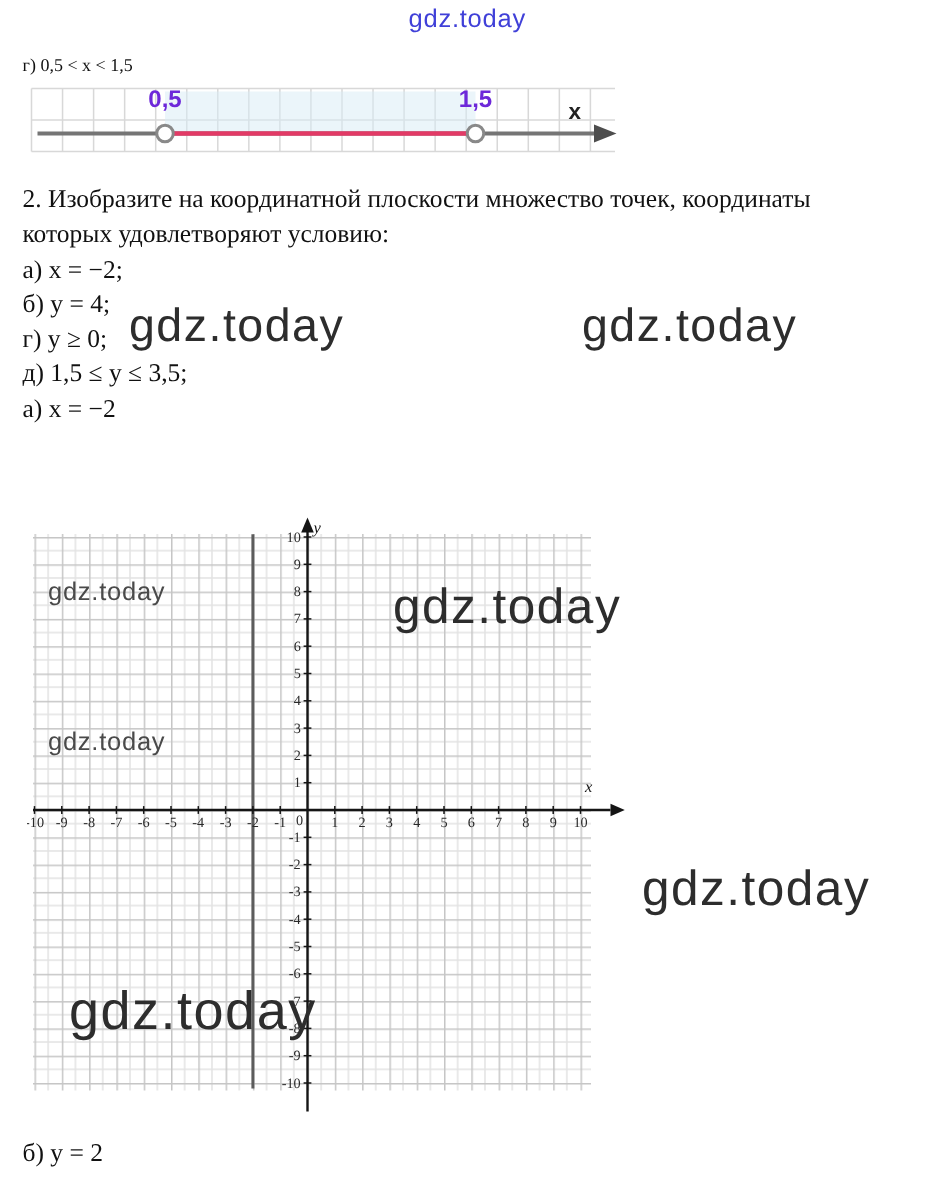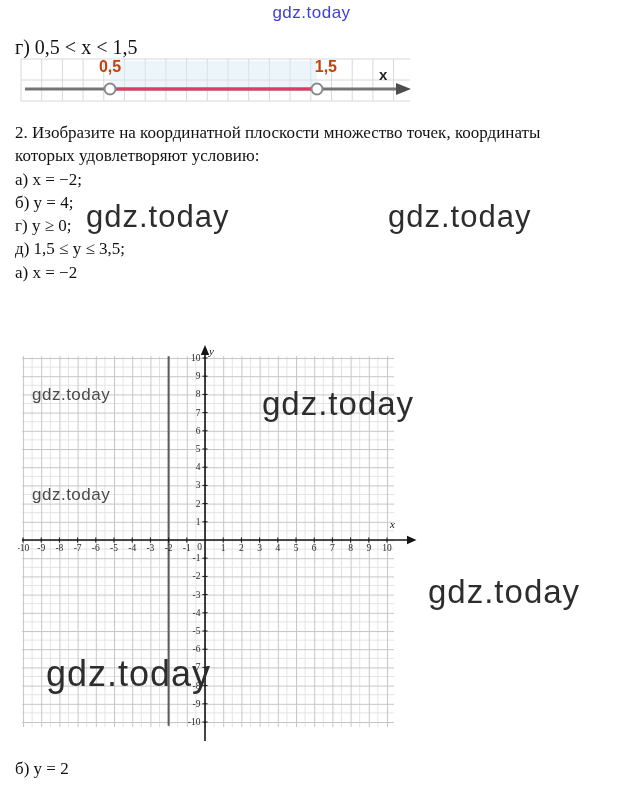--- a/index.html
+++ b/index.html
@@ -3,31 +3,31 @@
 <meta charset="utf-8">
 <style>
   html,body{margin:0;padding:0;background:#fff;}
   .page{position:relative;width:623px;height:785px;background:#ffffff;overflow:hidden;
         font-family:"Liberation Serif",serif;color:#111;border-radius:21px;}
   
   .brand{position:absolute;left:0;right:0;top:3px;text-align:center;
          font-family:"Liberation Sans",sans-serif;font-size:17px;letter-spacing:.5px;
          color:#4040d8;text-decoration:none;}
   
-  .heading-g{position:absolute;left:15px;top:36px;font-size:20px;white-space:nowrap;}
+  .heading-g{position:absolute;left:15px;top:36px;font-size:12px;white-space:nowrap;}
   .textblock{position:absolute;left:15px;top:121px;width:604px;font-size:17px;line-height:23.3px;}
   .textblock div{white-space:nowrap;}
   .italic{font-style:italic;}
   .footer-b{position:absolute;left:15px;top:759px;font-size:17px;}
   
   .numberline{position:absolute;left:13px;top:55px;width:400px;height:50px;}
   .nl-label{position:absolute;width:40px;text-align:center;top:3px;
-            font-family:"Liberation Sans",sans-serif;font-weight:700;font-size:16px;color:#c2410c;}
+            font-family:"Liberation Sans",sans-serif;font-weight:700;font-size:16px;color:#6d28d9;}
   .nl-left{left:77px;}
-  .nl-right{left:284px;text-align:right;}
+  .nl-right{left:284px;}
   .nl-x{position:absolute;left:366px;top:11px;font-family:"Liberation Sans",sans-serif;
         font-weight:700;font-size:15px;color:#222;}
   
   .graph{position:absolute;left:18px;top:344px;width:400px;height:400px;}
   svg text.tick{font-family:"Liberation Serif",serif;font-size:9.5px;fill:#2a2a2a;}
   svg text.axl{font-family:"Liberation Serif",serif;font-style:italic;font-size:11px;fill:#151515;}
   
   .wm{position:absolute;font-family:"Liberation Sans",sans-serif;color:#2d2d2d;
       letter-spacing:1px;pointer-events:none;white-space:nowrap;}
   .wm-a{left:86px;top:199px;font-size:31px;}

